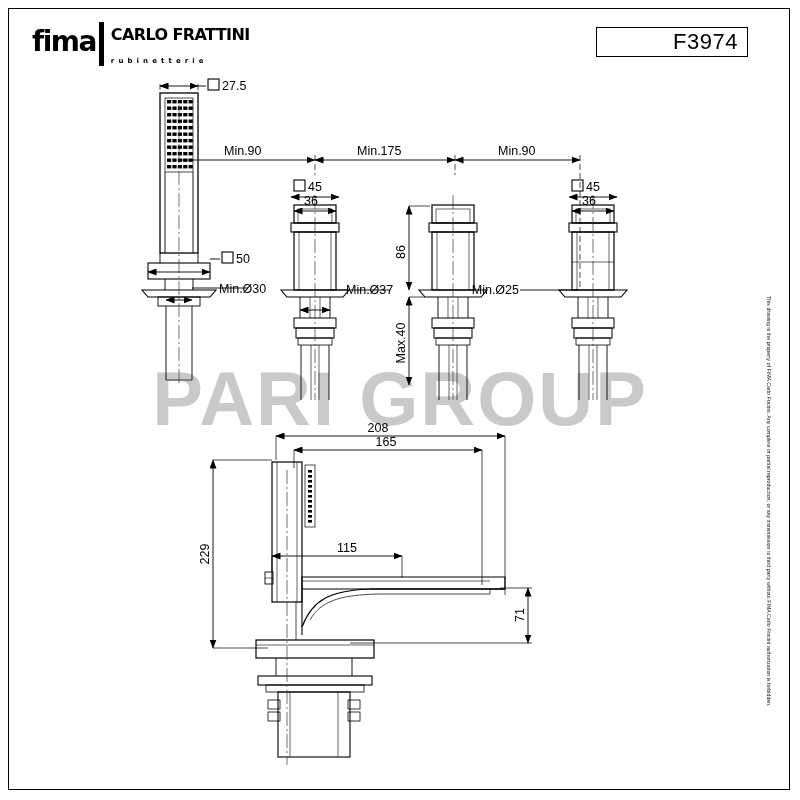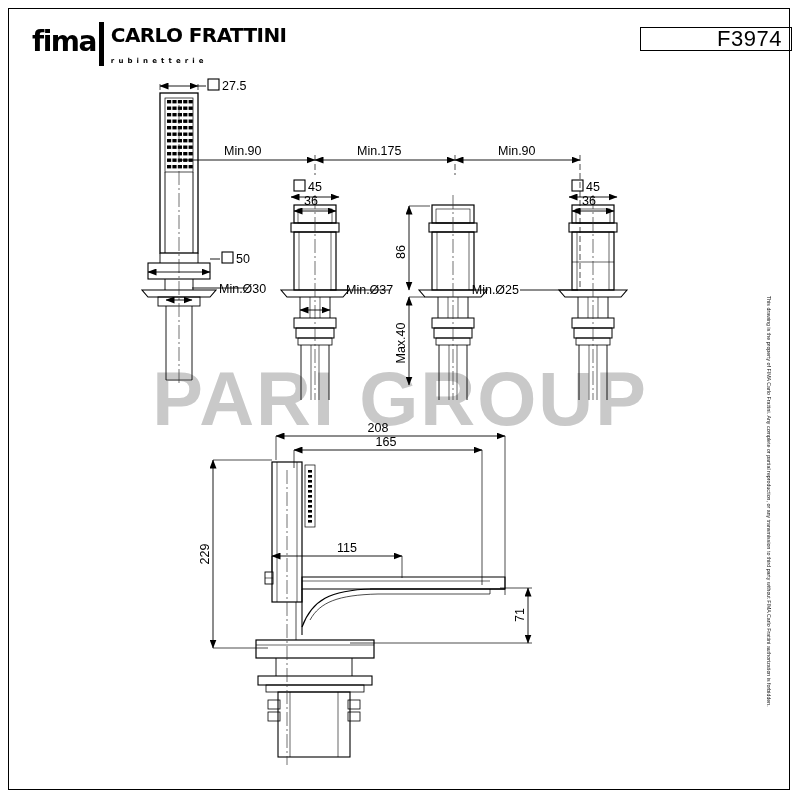--- a/index.html
+++ b/index.html
@@ -8,26 +8,26 @@
   #sheet{position:absolute;left:0;top:0;width:800px;height:800px;background:#fff;}
   .frame{position:absolute;left:8px;top:8px;width:782px;height:782px;
          border:1.4px solid #000;box-sizing:border-box;}
 
   
   .logo{position:absolute;left:32px;top:22px;display:flex;align-items:flex-start;}
   .logo-fima{font-family:"DejaVu Sans",sans-serif;font-weight:bold;font-size:28px;
              line-height:40px;letter-spacing:-1.5px;color:#000;}
   .logo-rule{width:5px;height:44px;background:#000;margin:0 7px 0 3px;}
   .logo-right{display:flex;flex-direction:column;padding-top:3px;}
-  .logo-cf{font-family:"DejaVu Sans",sans-serif;font-weight:bold;font-size:20px;
+  .logo-cf{font-family:"DejaVu Sans",sans-serif;font-weight:bold;font-size:16px;
            line-height:20px;letter-spacing:-0.6px;}
   .logo-sub{font-family:"DejaVu Sans",sans-serif;font-weight:bold;font-size:7px;
             line-height:9px;letter-spacing:4.1px;margin-top:12px;}
 
-  .code-box{position:absolute;left:640px;top:27px;width:152px;height:24px;
+  .code-box{position:absolute;left:596px;top:27px;width:152px;height:30px;
             border:1.3px solid #000;box-sizing:border-box;
             display:flex;align-items:center;justify-content:flex-end;}
   .code-box span{font-size:22px;letter-spacing:0.5px;padding-right:9px;}
 
   
   .watermark{position:absolute;left:0;top:355px;width:800px;text-align:center;
              font-family:"Liberation Sans",sans-serif;font-weight:bold;
              font-size:76px;letter-spacing:2px;color:#c9c9c9;
              user-select:none;z-index:1;}
 

